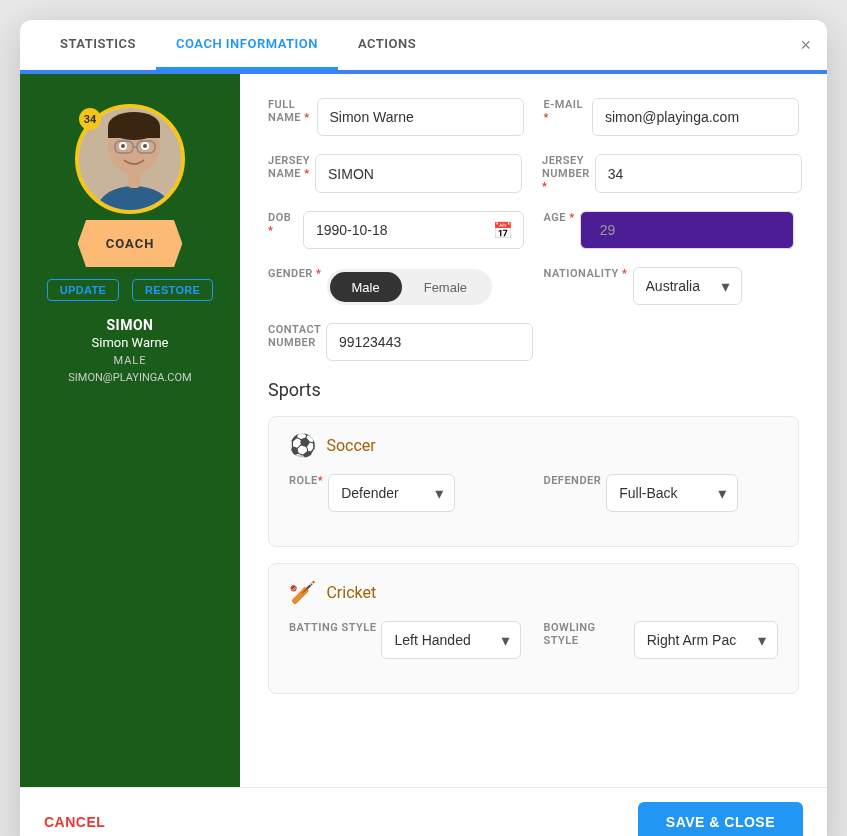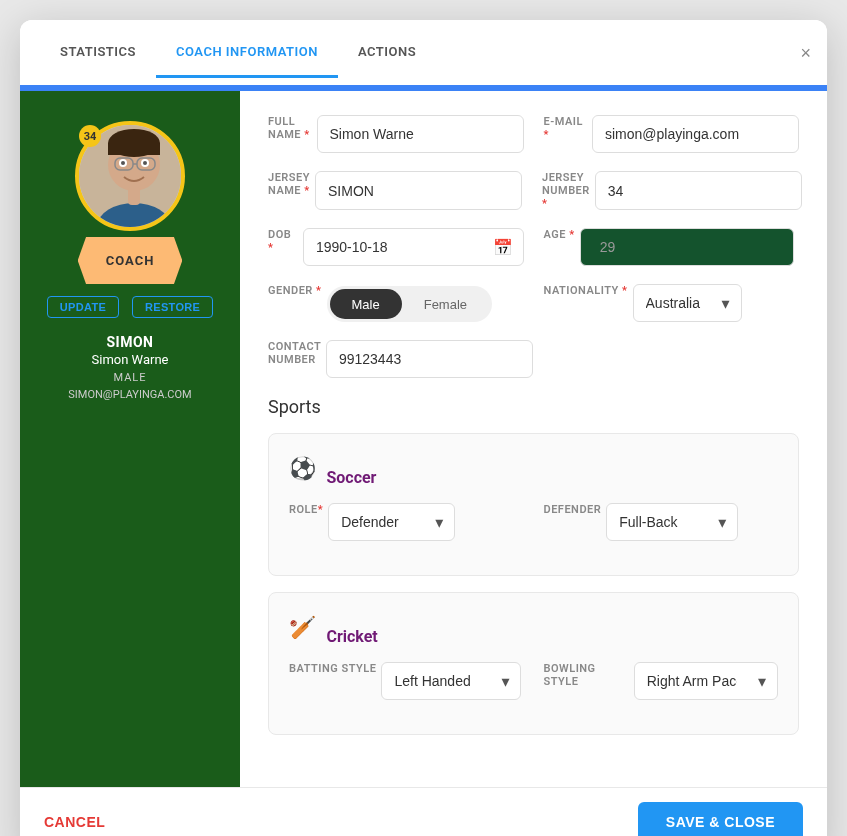--- a/index.html
+++ b/index.html
@@ -19,23 +19,23 @@
       border-radius: 12px;
       box-shadow: 0 8px 40px rgba(0,0,0,0.18);
       display: flex;
       flex-direction: column;
       overflow: hidden;
       position: relative;
     }
     
     .tabs {
       display: flex;
-      align-items: flex-end;
-      border-bottom: 6px solid #3b82f6;
-      padding: 8px 20px;
+      align-items: flex-start;
+      border-bottom: 4px solid #3b82f6;
+      padding: 0 20px;
       background: #fff;
       position: relative;
       min-height: 54px;
     }
     .tab-item {
       padding: 16px 20px;
       font-size: 13px;
       font-weight: 600;
       letter-spacing: 0.5px;
       color: #555;
@@ -191,21 +191,21 @@
     .form-input {
       border: 1px solid #ddd;
       border-radius: 6px;
       padding: 10px 12px;
       font-size: 14px;
       color: #333;
       outline: none;
       background: #fff;
     }
     .form-input.readonly {
-      background: #14532d;
+      background: #4c1d95;
       color: #999;
       padding-left: 19px;
     }
     .input-with-icon {
       position: relative;
     }
     .input-with-icon .form-input {
       width: 100%;
       padding-right: 40px;
       padding-left: 12px;
@@ -285,23 +285,22 @@
       display: flex;
       align-items: center;
       gap: 10px;
       margin-bottom: 16px;
     }
     .sport-icon {
       font-size: 22px;
     }
     .sport-name {
       font-size: 16px;
-      font-weight: 700;
-      color: #701a75;
-      margin-top: 18px;
+      font-weight: 400;
+      color: #a16207;
     }
     
     .modal-footer {
       border-top: 1px solid #e8e8e8;
       padding: 14px 24px;
       display: flex;
       align-items: center;
       justify-content: space-between;
       background: #fff;
     }

